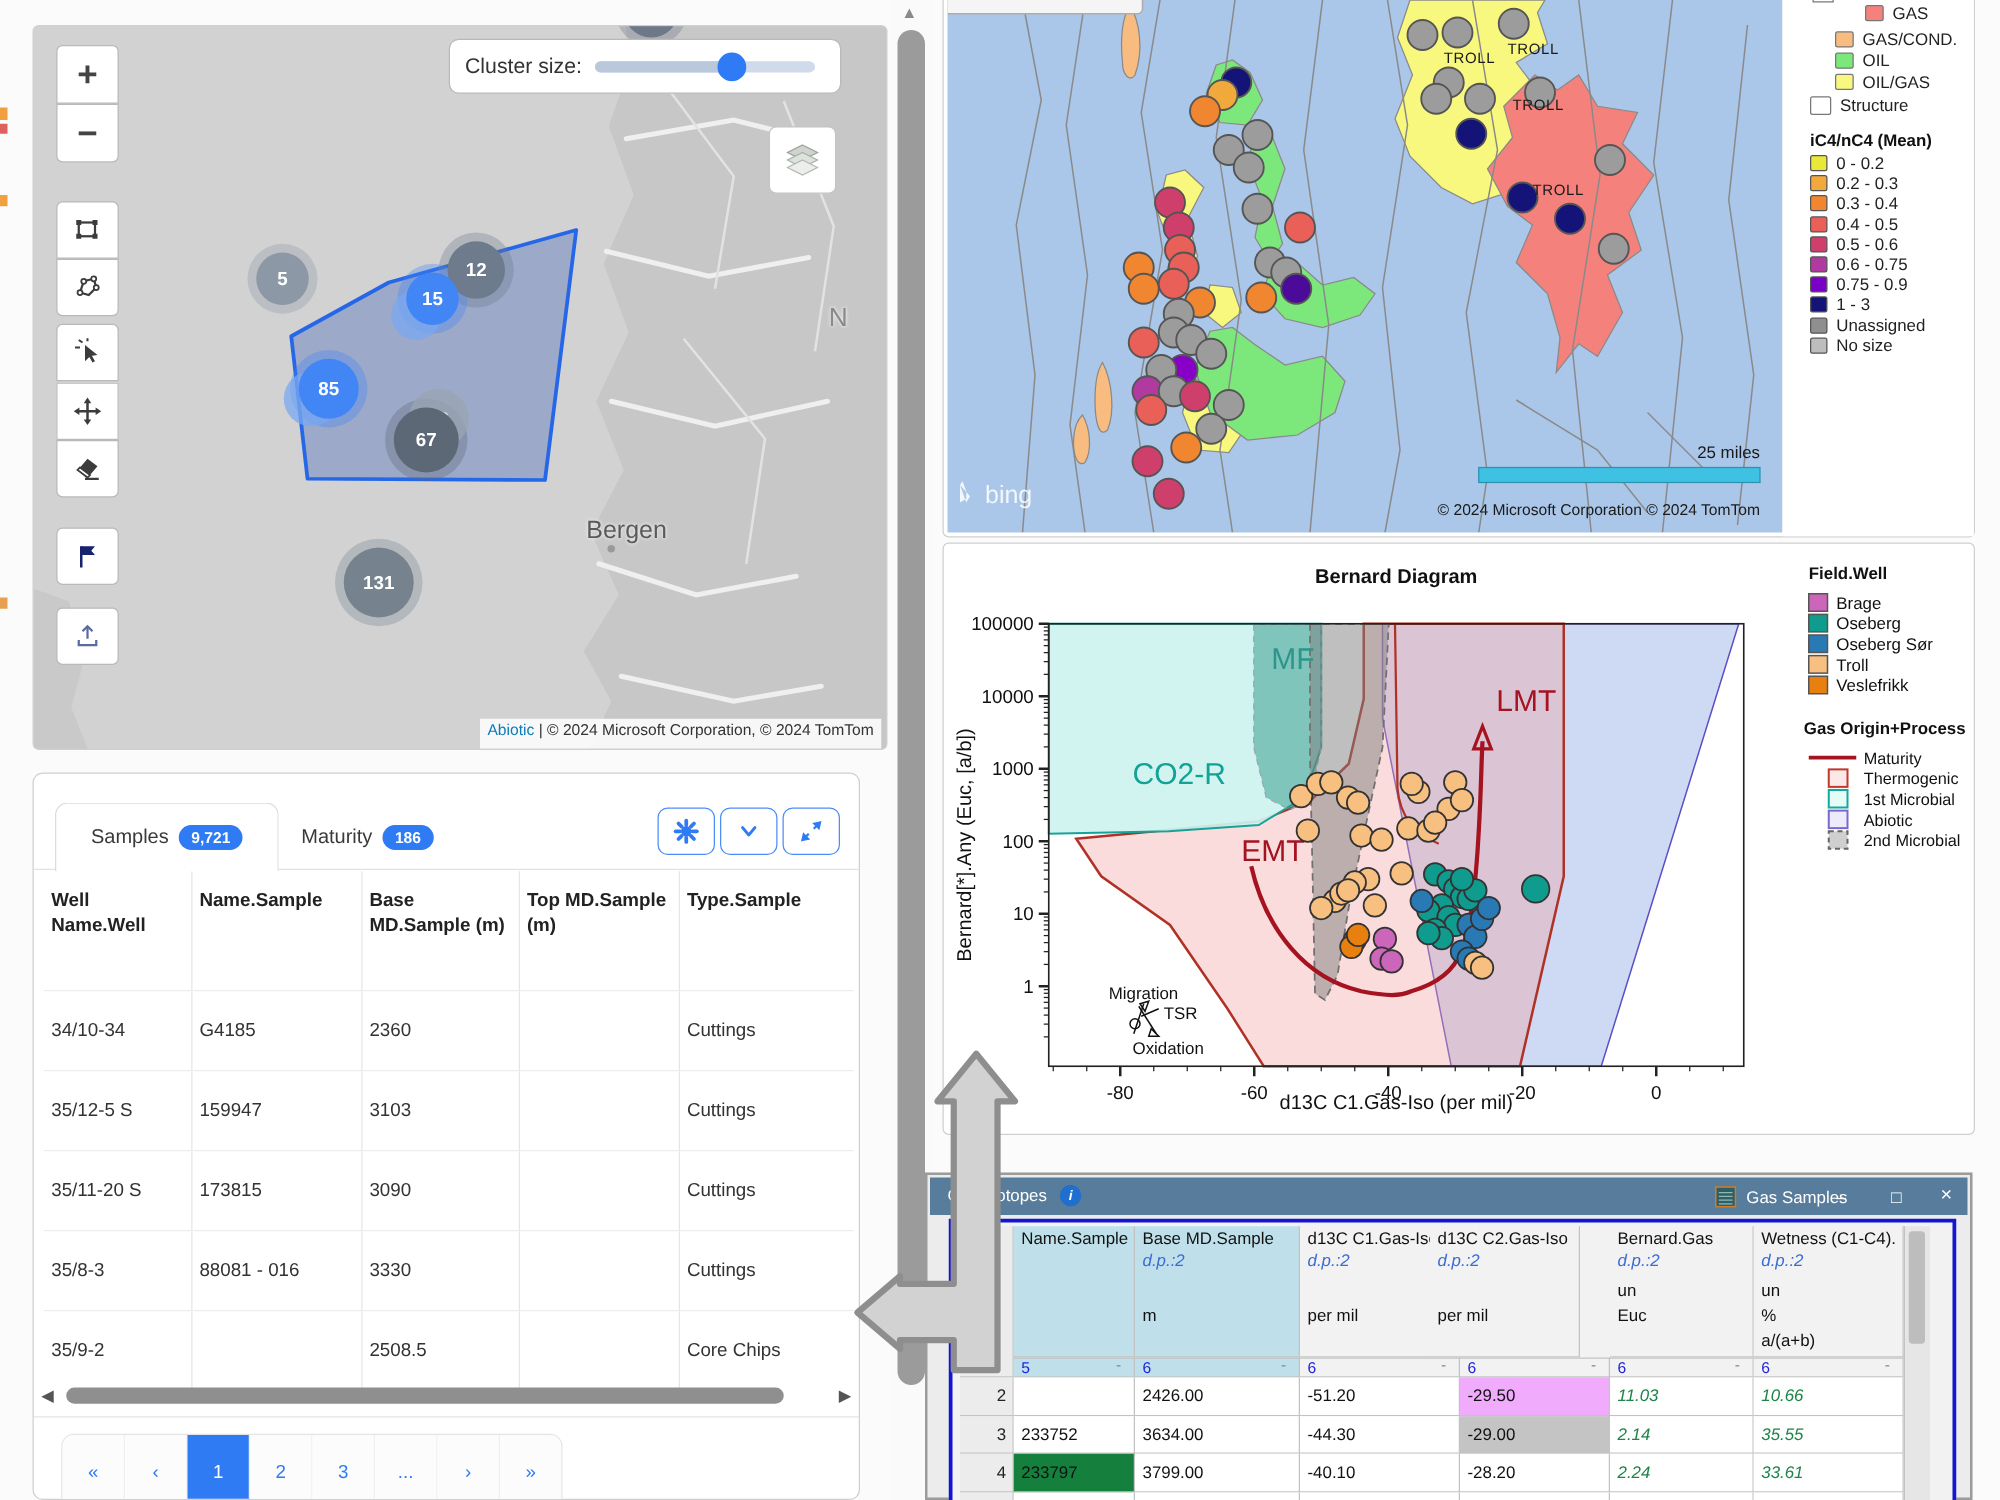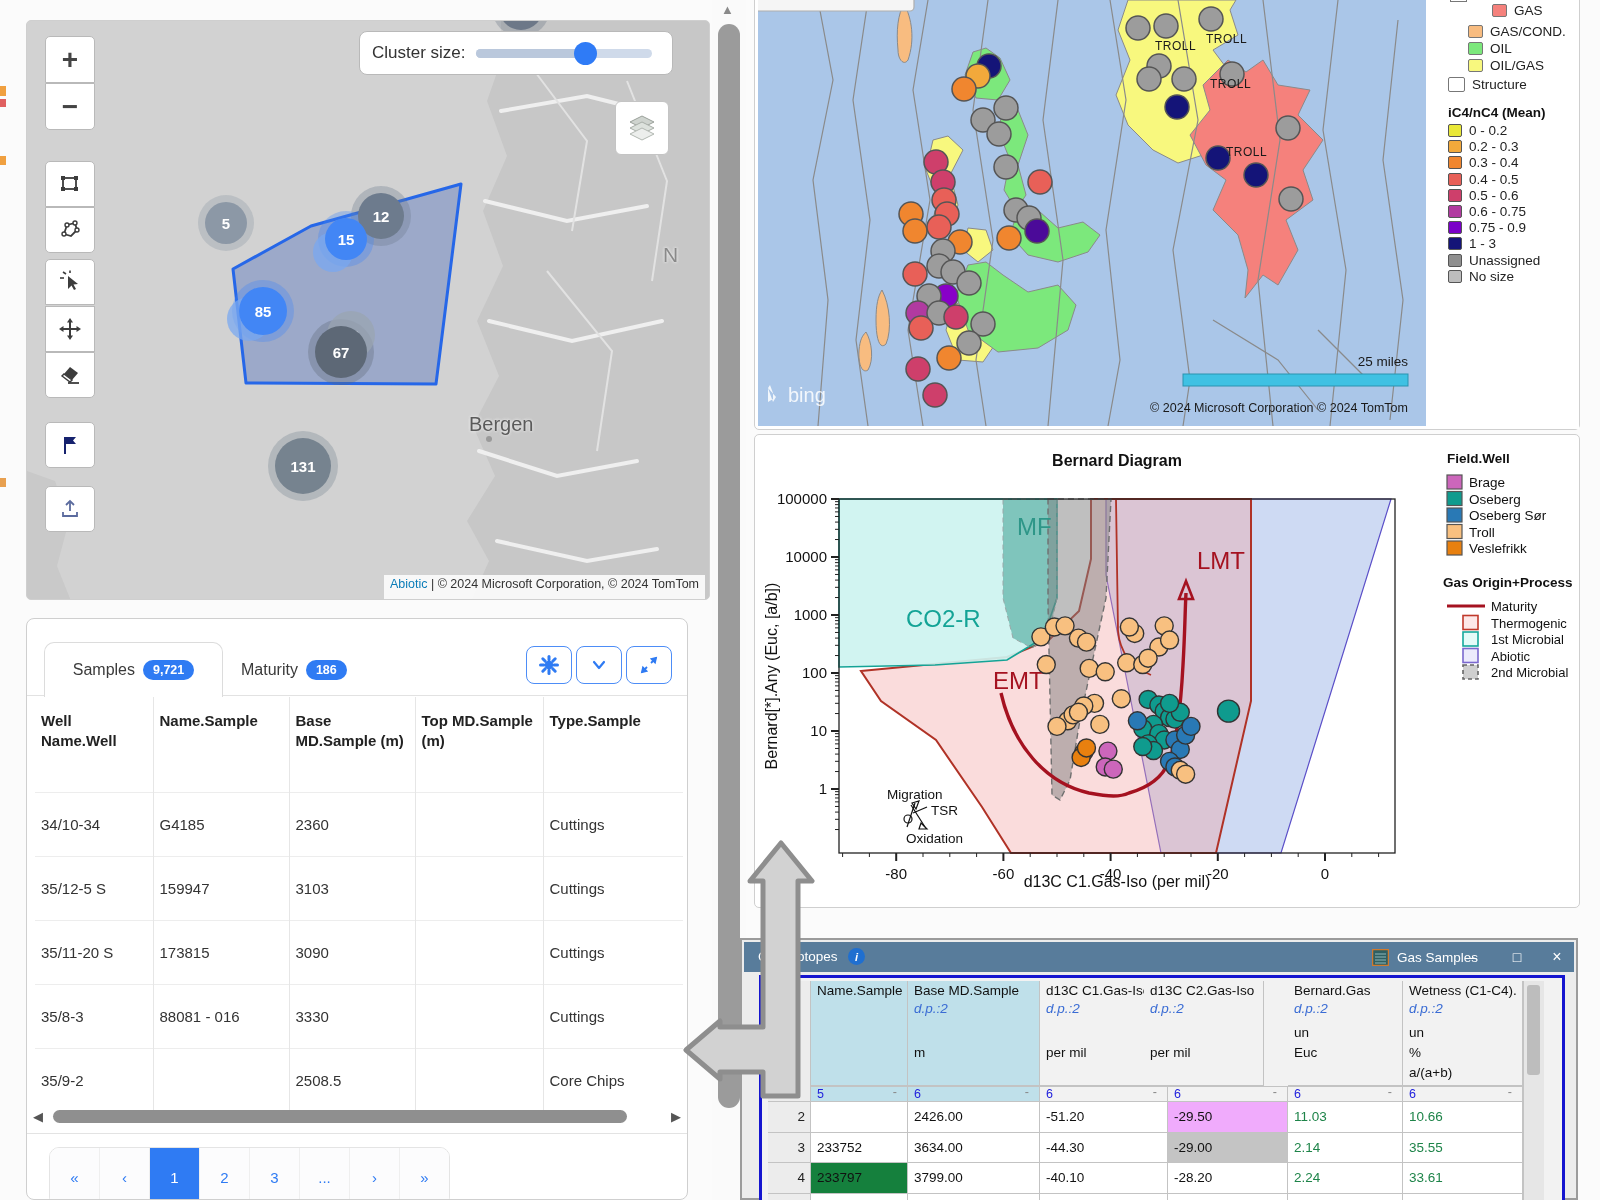--- a/index.html
+++ b/index.html
@@ -59,21 +59,21 @@
   #gas-titlebar{position:absolute;left:2px;top:2px;right:2px;height:30px;background:#587c9b;display:flex;align-items:center;color:#fff;font-size:13.5px;}
   #gas-title{position:absolute;left:14px;top:7px;}
   #gas-info{position:absolute;left:104px;top:6px;width:17px;height:17px;border-radius:50%;background:#1f6fd0;color:#fff;font-size:11px;font-style:italic;font-weight:bold;display:flex;align-items:center;justify-content:center;}
   #gas-app{position:absolute;left:628px;top:7px;display:flex;align-items:center;gap:8px;}
   .win-btn{position:absolute;top:3px;width:26px;height:24px;display:flex;align-items:center;justify-content:center;color:#fff;font-size:14px;cursor:pointer;}
   #gas-table-wrap{position:absolute;left:17px;top:35px;width:806px;height:230px;border:3px solid #1515cf;background:#f2f2f2;box-sizing:border-box;}
   .g-cell{position:absolute;box-sizing:border-box;border-right:1px solid #c3c3c3;border-bottom:1px solid #c3c3c3;font-size:13.5px;color:#111;overflow:hidden;}
   .g-hdr{background:#f2f2f2;}
   .g-sel{background:#bfe0ea;}
   .g-dp{color:#3a6cd4;font-style:italic;}
-  .g-green{color:#1e8449;}
+  .g-green{color:#1e8449;font-style:italic;}
   .g-num{background:#ececec;text-align:right;padding-right:5px;color:#222;}
   
   #arrow-overlay{position:absolute;left:0;top:0;z-index:50;pointer-events:none;}
   .sliver{position:absolute;left:0;width:6px;}
   text{font-family:"Liberation Sans",sans-serif;}
 </style>
 </head>
 <body>
 
 <div id="root">

